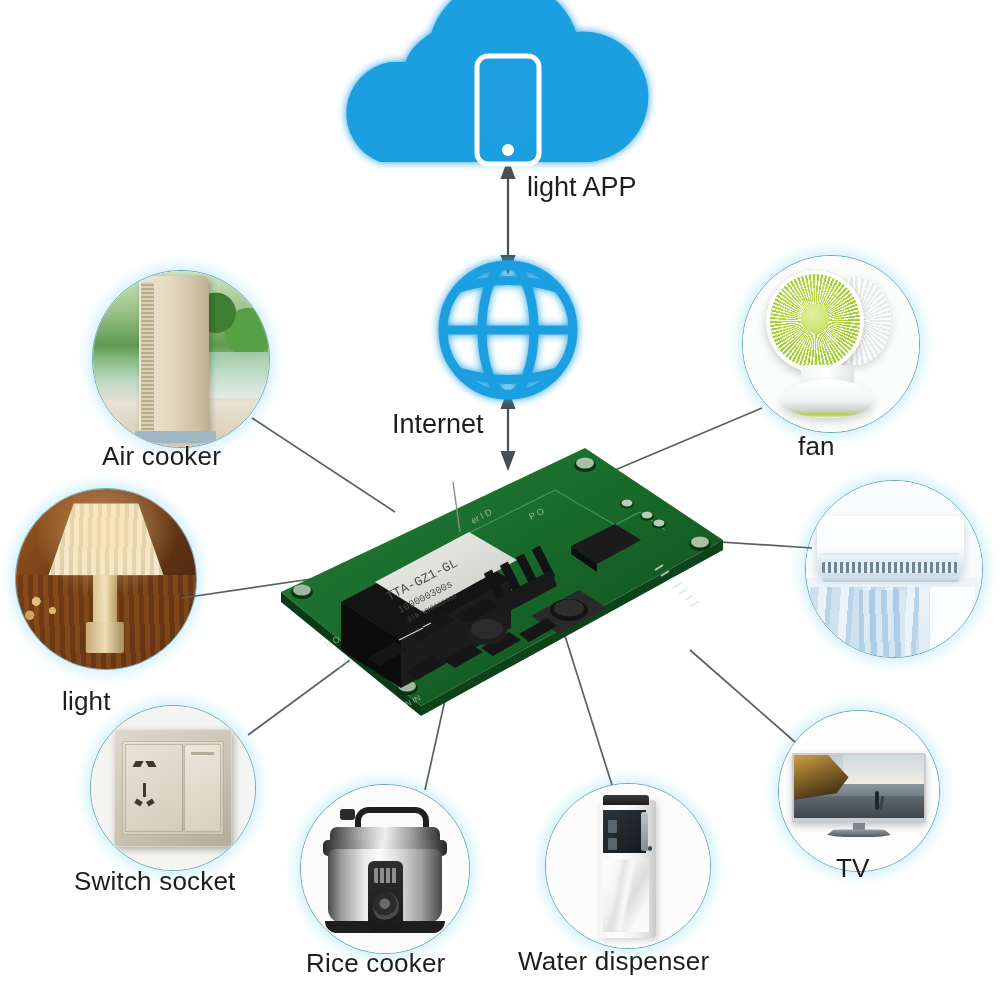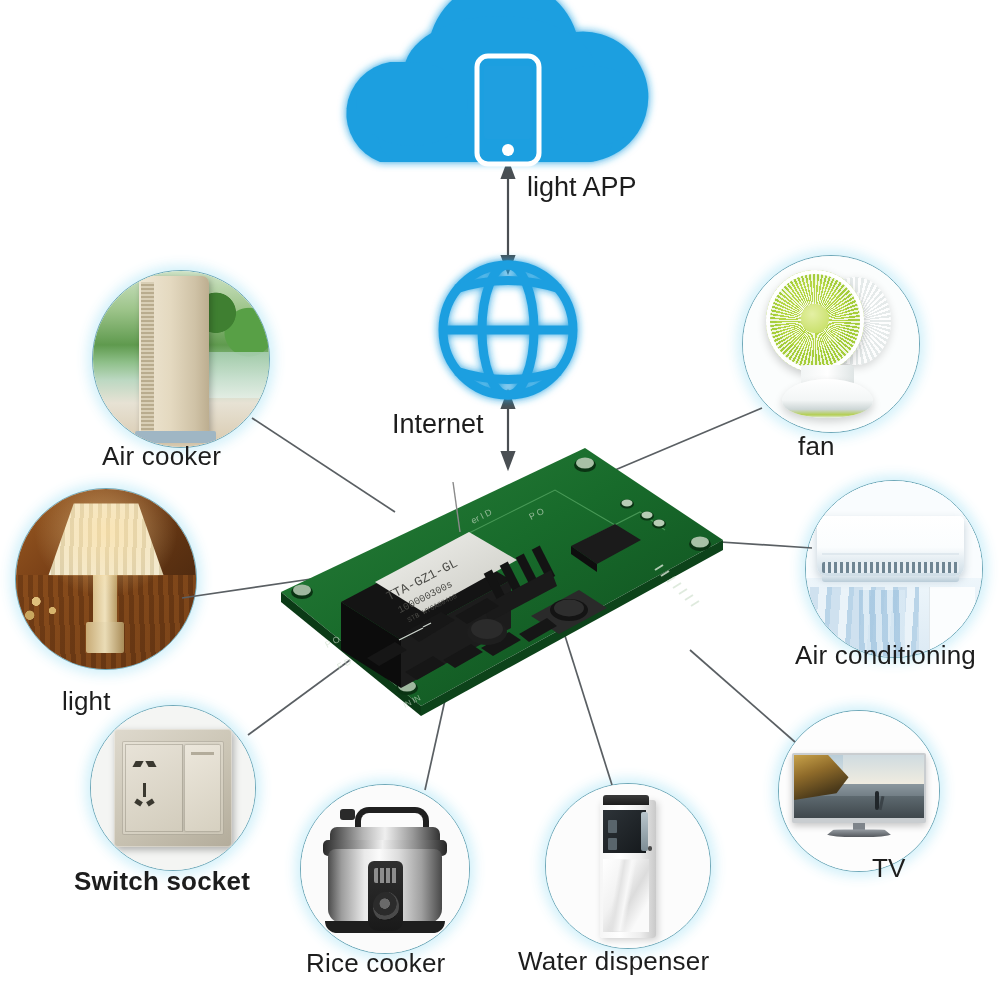--- a/index.html
+++ b/index.html
@@ -422,42 +422,41 @@
         <div class="aq-wall"></div>
       <div class="aq-curtain"></div>
         <div class="aq-curtain2"></div>
         <div class="aq-panelR"></div>
       <div class="aq-unit"></div>
         <div class="aq-seam"></div>
       <div class="aq-grille"></div>
         <div class="aq-vane"></div>
     </div>
   </div>
-  <div class="caption" style="left:795px;top:642px;">Air conditioning</div>
 
   <div class="bubble" style="left:90px;top:705px;width:164px;height:164px;">
     <div class="inner">
       <div class="sw-bg"></div>
       <div class="sw-plate">
         <div class="sw-face">
           <div class="sw-out">
             <div class="pin flat-l"></div>
               <div class="pin flat-r"></div>
             <div class="pin vert"></div>
             <div class="pin ang-l"></div>
               <div class="pin ang-r"></div>
           </div>
           <div class="sw-rocker">
               <div class="sw-rline"></div>
             </div>
         </div>
       </div>
     </div>
   </div>
-  <div class="caption" style="left:74px;top:868px;font-weight:bold;">Switch socket</div>
+  <div class="caption" style="left:74px;top:868px;">Switch socket</div>
 
   <div class="bubble" style="left:300px;top:784px;width:168px;height:168px;">
     <div class="inner">
       <div class="rc-bg"></div>
       <div class="rc-handle"></div>
         <div class="rc-knob"></div>
       <div class="rc-lid"></div>
         <div class="rc-rim"></div>
       <div class="rc-body"></div>
       <div class="rc-foot l"></div>
@@ -497,18 +496,18 @@
             <div class="tv-sand"></div>
           <div class="tv-cliff"></div>
           <div class="tv-person"></div>
             <div class="tv-board"></div>
         </div>
       </div>
       <div class="tv-stand-neck"></div>
         <div class="tv-stand-base"></div>
     </div>
   </div>
-  <div class="caption" style="left:872px;top:855px;">TV</div>
+  <div class="caption" style="left:836px;top:855px;">TV</div>
 
   <div class="lbl-phone" style="left:527px;top:172px;">light APP</div>
   <div class="lbl-internet" style="left:392px;top:409px;">Internet</div>
 
 </div>
 
 </body></html>

